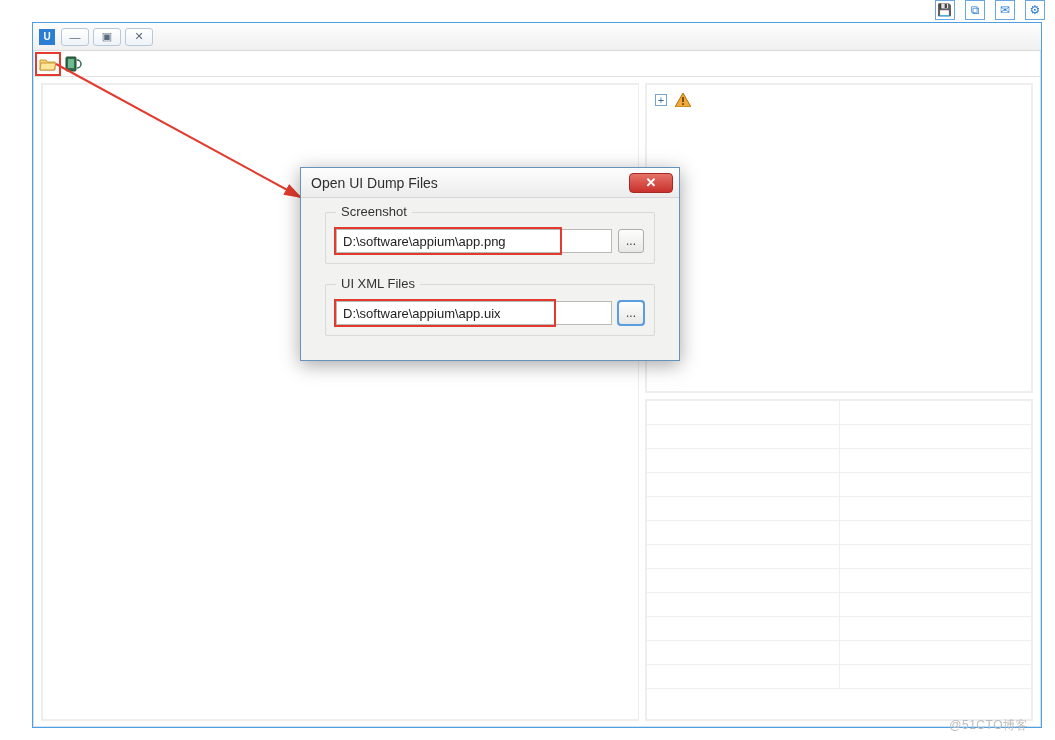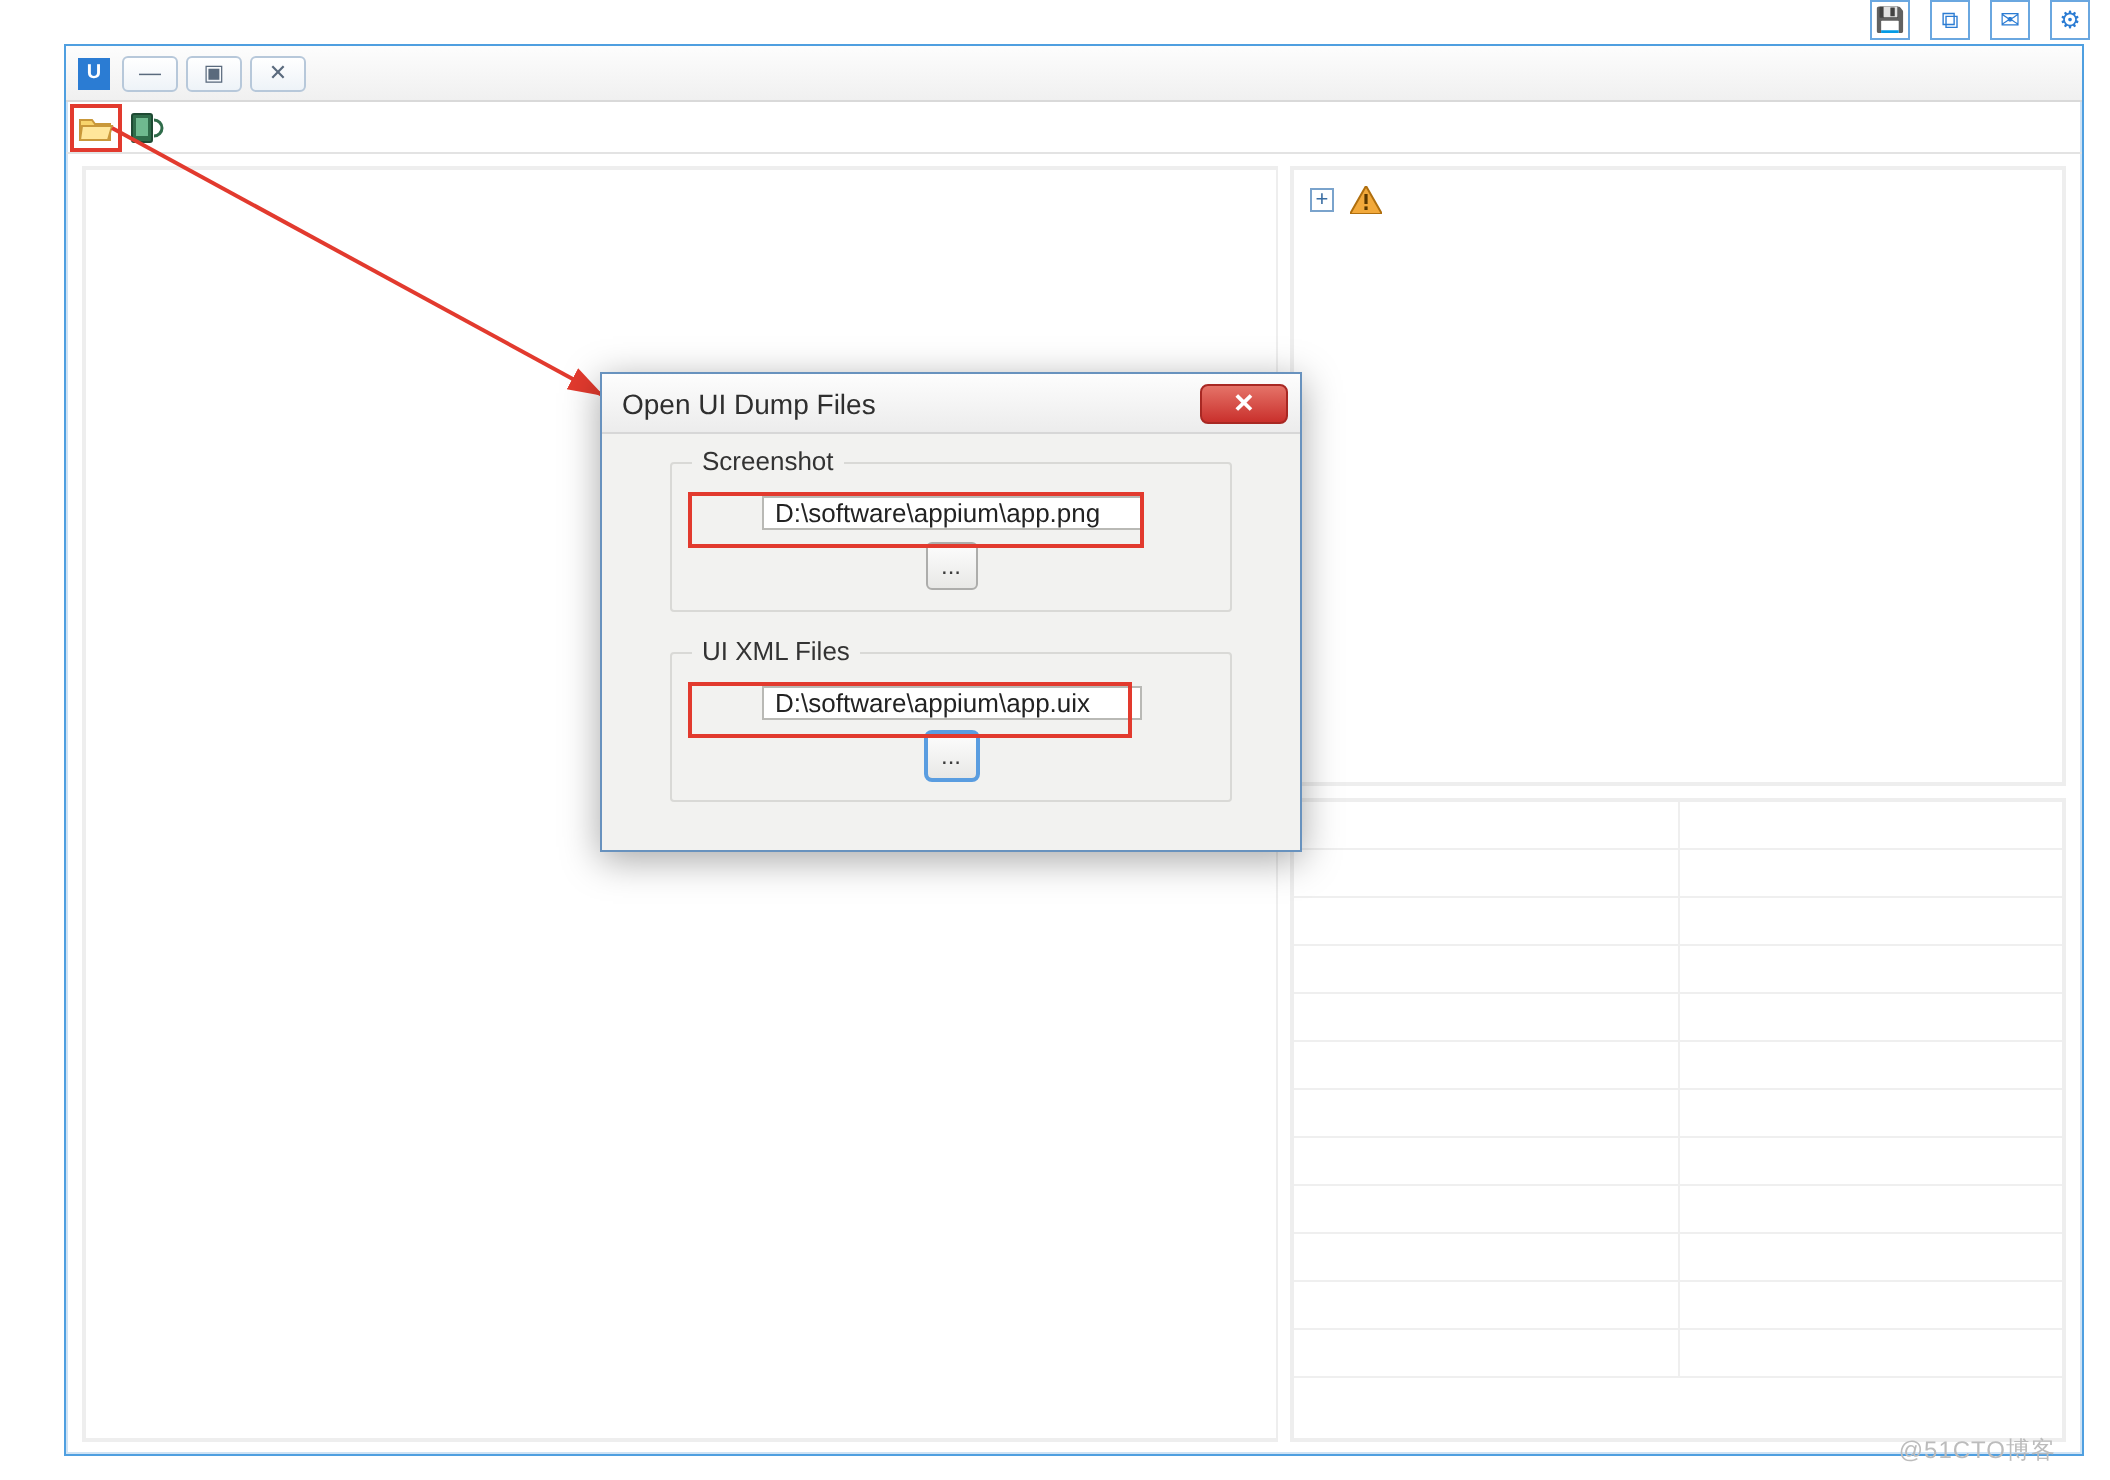--- a/index.html
+++ b/index.html
@@ -141,22 +141,22 @@
   
   .arrow {
     position:absolute;
     left: 50px; top: 58px;
     pointer-events:none;
   }
 
   
   .dialog {
     position:absolute;
-    left: 300px; top: 186px;
-    width: 351px;
+    left: 300px; top: 167px;
+    width: 380px;
     border: 1px solid #6892be;
     background: #f2f2f0;
     box-shadow: 0 4px 18px rgba(0,0,0,.35);
   }
   .dlg-titlebar {
     height: 30px;
     background: linear-gradient(#fdfdfd,#ececec);
     border-bottom:1px solid #d7d7d7;
     display:flex;align-items:center;
     padding: 0 6px 0 10px;
@@ -165,38 +165,38 @@
   .close-btn {
     width: 44px; height: 20px;
     border-radius: 4px;
     background: linear-gradient(#e57368,#c9302c);
     border:1px solid #a82823;
     color:#fff;
     display:flex;align-items:center;justify-content:center;
     font-size:13px;font-weight:bold;
     cursor:pointer;
   }
-  .dlg-body { padding: 14px 34px 4px; }
+  .dlg-body { padding: 14px 24px 4px; }
   .grpbox {
     border:1px solid #d9d9d6;
     border-radius:2px;
     padding: 16px 10px 10px;
     position:relative;
     margin-bottom: 20px;
     background:#f2f2f0;
   }
   .grpbox .legend {
     position:absolute;
     top:-9px;left:10px;
     background:#f2f2f0;
     padding:0 5px;
     color:#333;
     font-size:13px;
   }
-  .field-row { display:flex; gap:6px; align-items:center;flex-direction:column; }
+  .field-row { display:flex; gap:6px; align-items:center; }
   .txt-input {
     flex:1;
     height:24px;
     border:1px solid #b9b9b5;
     background:#fff;
     padding:0 6px;
     font-size:13px;
     color:#222;
   }
   .browse-btn {

